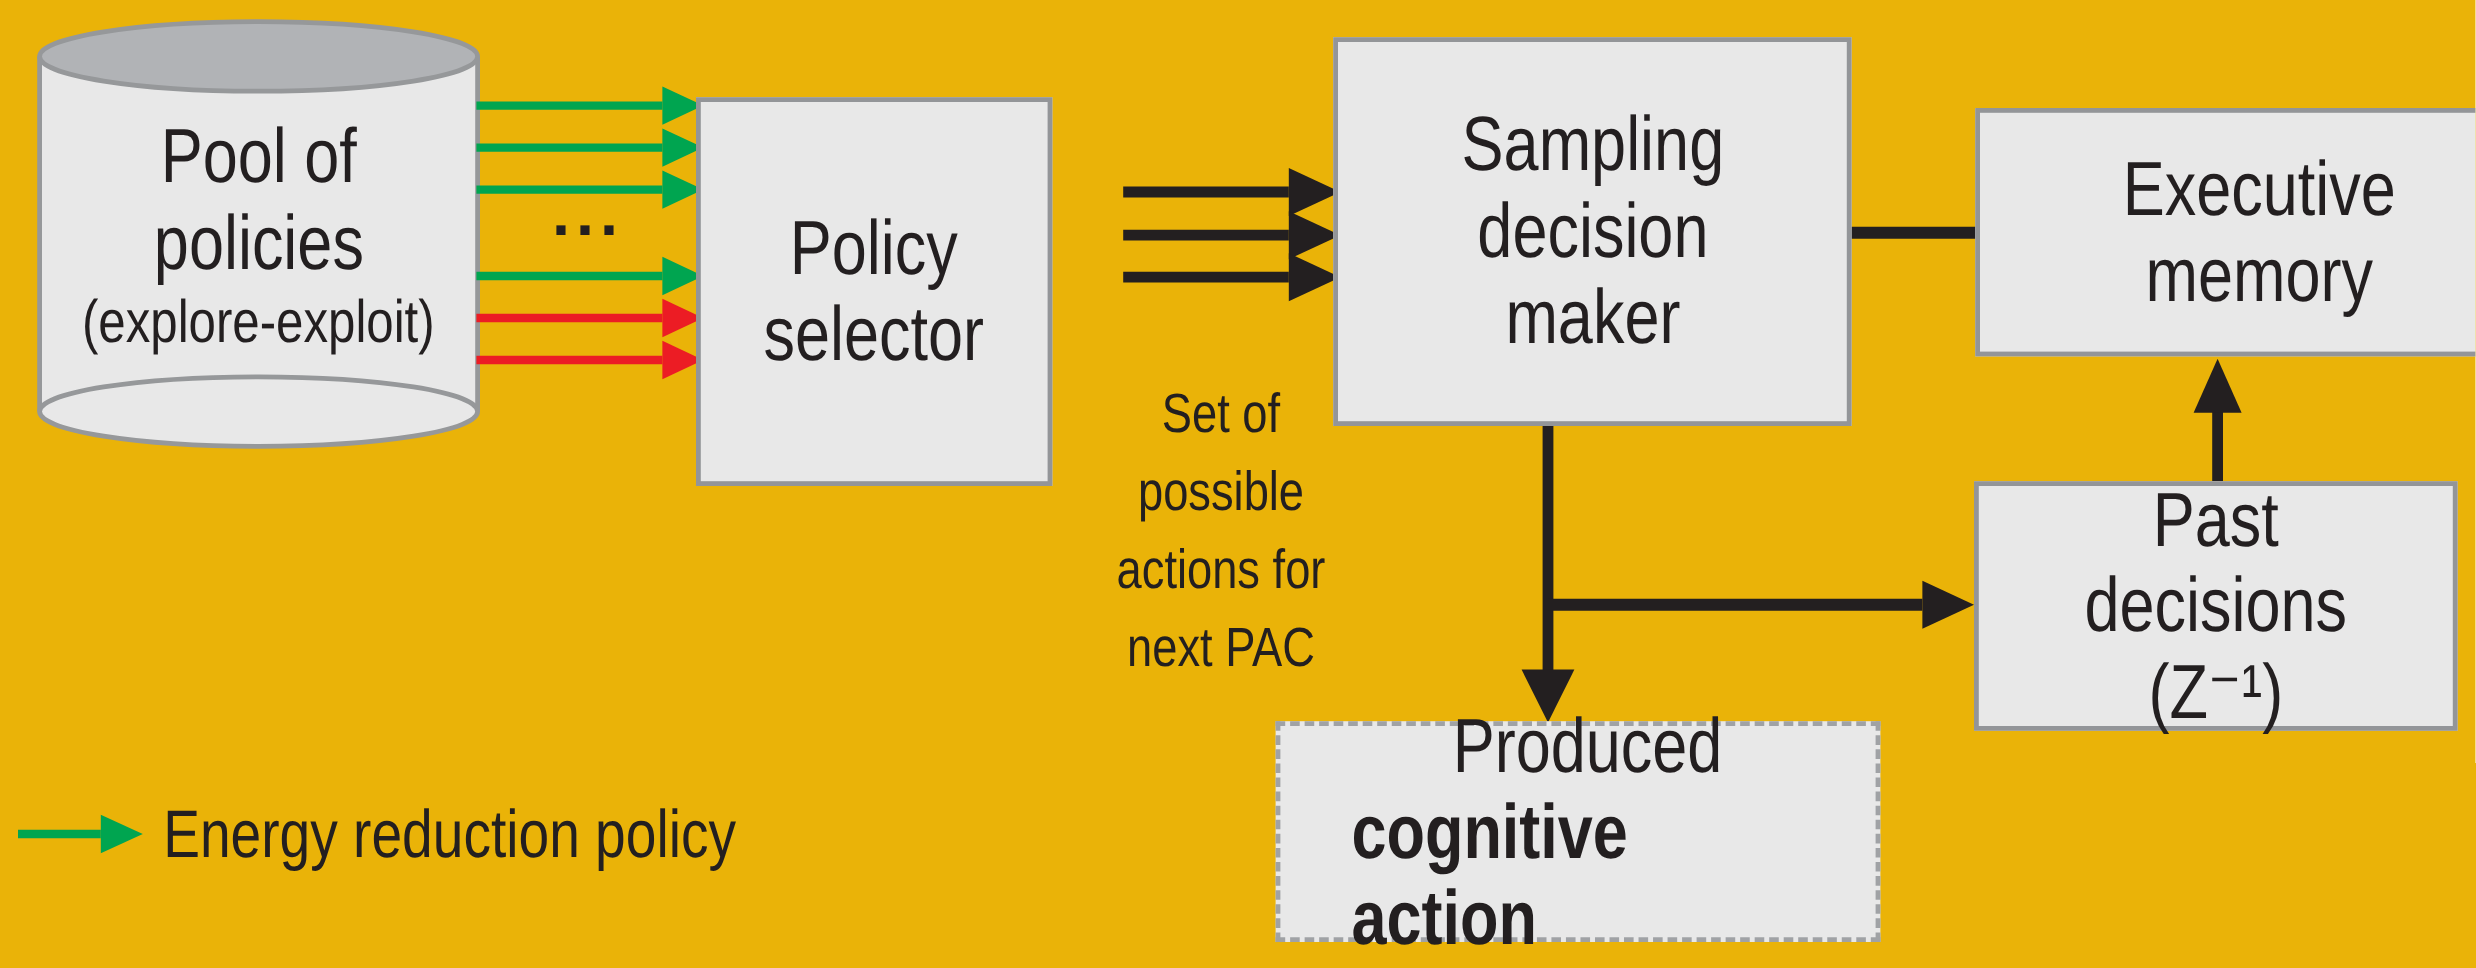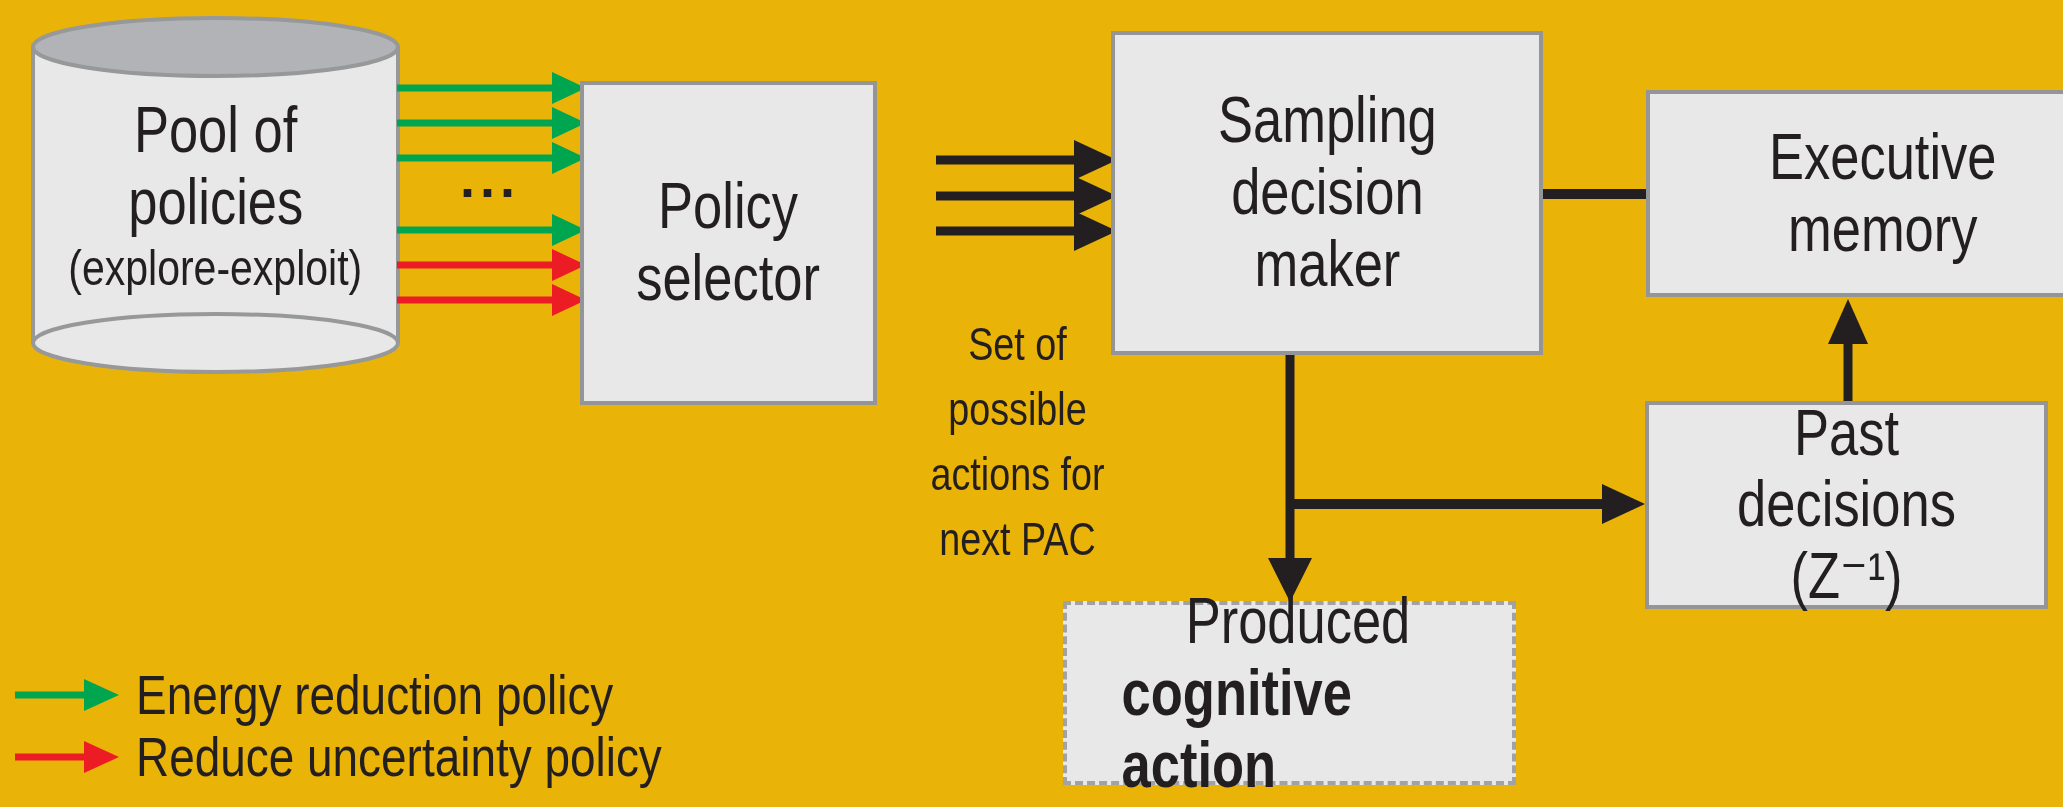--- a/index.html
+++ b/index.html
@@ -143,42 +143,35 @@
   <div class="box" style="left:1646px; top:90px; width:474px; height:207px;">
     <div class="label">Executive
 memory</div>
   </div>
 
   <div class="box" style="left:1645px; top:401px; width:403px; height:208px;">
     <div class="label">Past
 decisions (Z⁻¹)</div>
   </div>
 
-  <div class="box dashed" style="left:1063px; top:601px; width:453px; height:184px;padding-left:16px;">
+  <div class="box dashed" style="left:1063px; top:601px; width:504px; height:184px;padding-left:16px;">
     <div class="produced-lines">
       <div class="l1">Produced</div>
       <div class="l2">cognitive action</div>
     </div>
   </div>
 
   <div class="annotation">Set of
 possible
 actions for
 next PAC</div>
 
   <div class="legend">
     <div class="legend-row">
       <svg class="legend-arrow" width="112" height="44" viewBox="0 0 112 44">
         <line x1="3" y1="22" x2="72" y2="22" stroke-width="7" stroke="#00A550"></line>
         <polygon points="72,6 107,22 72,38" fill="#00A550"></polygon>
       </svg>
       <div class="legend-label">Energy reduction policy</div>
     </div>
-    <div class="legend-row">
-      <svg class="legend-arrow" width="112" height="44" viewBox="0 0 112 44">
-        <line x1="3" y1="22" x2="72" y2="22" stroke-width="7" stroke="#EC1C24"></line>
-        <polygon points="72,6 107,22 72,38" fill="#EC1C24"></polygon>
-      </svg>
-      <div class="legend-label">Reduce uncertainty policy</div>
-    </div>
   </div>
 
 </div>
 
 </body></html>

